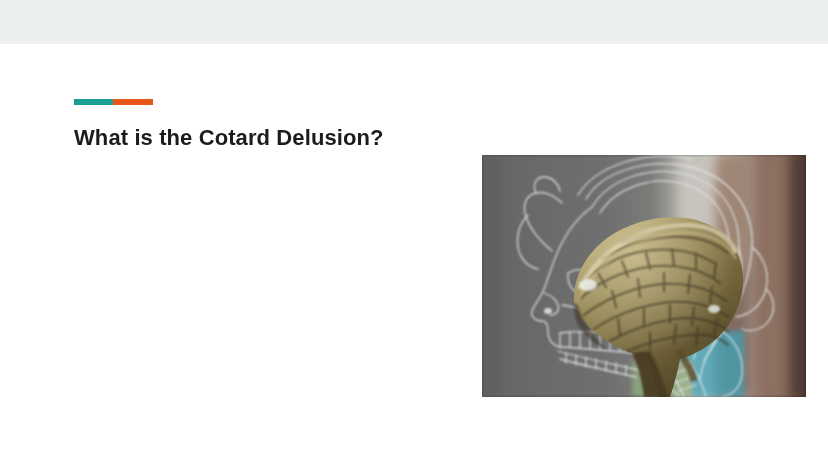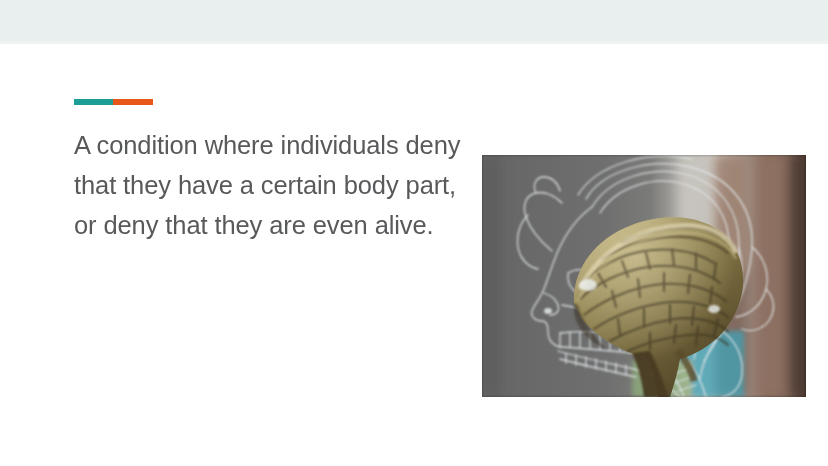--- a/index.html
+++ b/index.html
@@ -121,22 +121,22 @@
 
   <div id="slide-body">
 
     <div id="text-column">
 
       <div id="accent-rule">
         <span class="seg-teal"></span>
         <span class="seg-orange"></span>
       </div>
 
-
-      <p id="slide-paragraph">A condition where individuals deny that they have a certain body part, or deny that they are even alive.</p>
+      <h1 id="slide-title">What is the Cotard Delusion?</h1>
+
 
     </div>
 
     <div id="slide-image">
       <svg viewBox="0 0 324 242" xmlns="http://www.w3.org/2000/svg">
         <defs>
           <linearGradient id="bgGrad" x1="0" y1="0" x2="1" y2="0">
             <stop offset="0" stop-color="#656565"></stop>
             <stop offset="0.38" stop-color="#6f6f6f"></stop>
             <stop offset="0.52" stop-color="#7b7b79"></stop>

